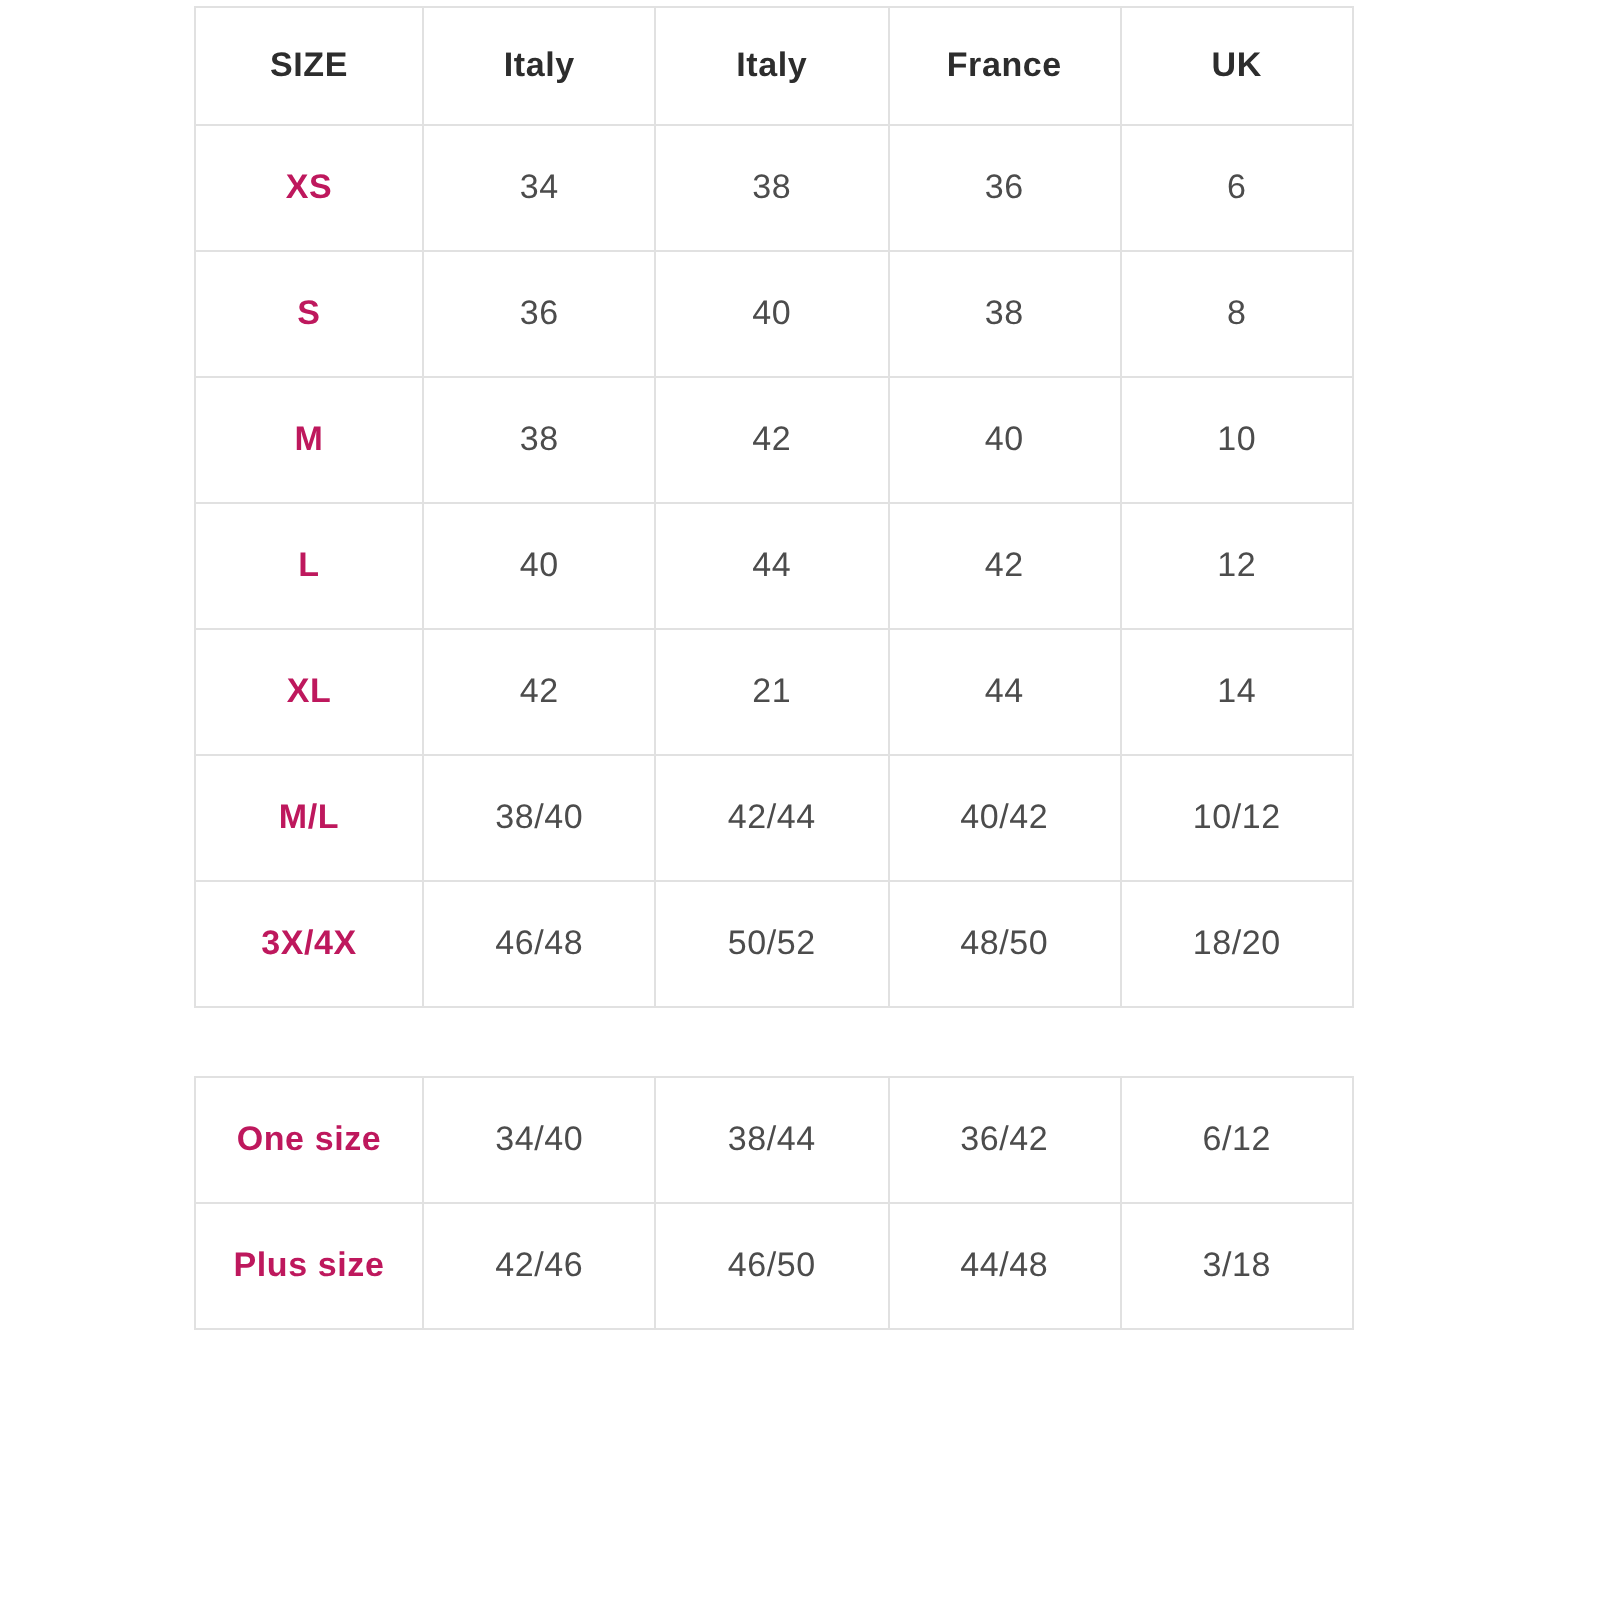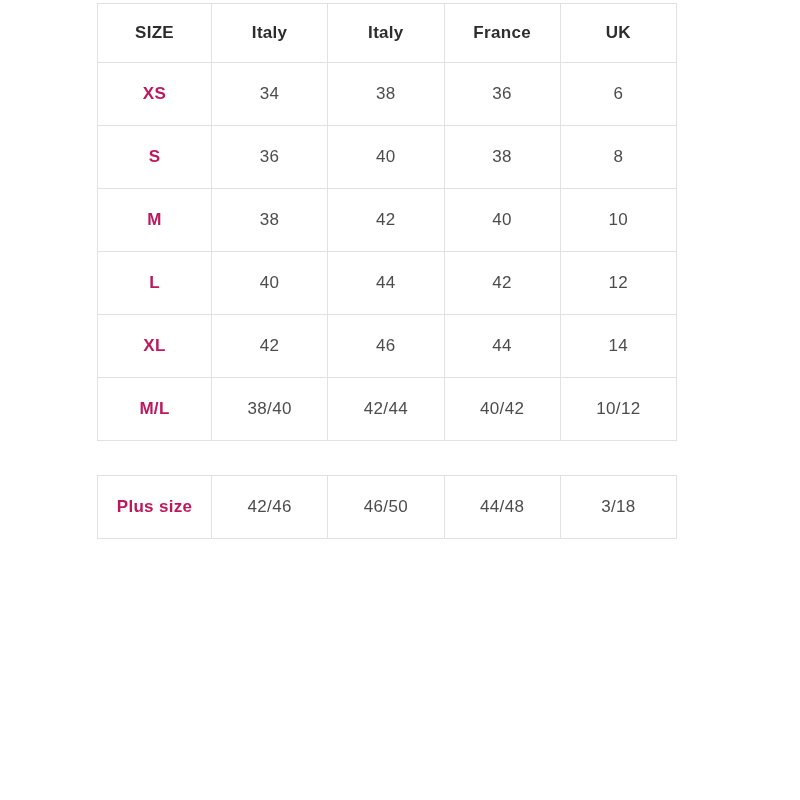--- a/index.html
+++ b/index.html
@@ -103,44 +103,58 @@
         <tr>
           <td class="row-label">L</td>
           <td>40</td>
           <td>44</td>
           <td>42</td>
           <td>12</td>
         </tr>
         <tr>
           <td class="row-label">XL</td>
           <td>42</td>
-          <td>46</td>
+          <td>21</td>
           <td>44</td>
           <td>14</td>
         </tr>
         <tr>
           <td class="row-label">M/L</td>
           <td>38/40</td>
           <td>42/44</td>
           <td>40/42</td>
           <td>10/12</td>
+        </tr>
+        <tr>
+          <td class="row-label">3X/4X</td>
+          <td>46/48</td>
+          <td>50/52</td>
+          <td>48/50</td>
+          <td>18/20</td>
         </tr>
       </tbody>
     </table>
 
     <table class="size-table special">
       <colgroup>
           <col class="c-label">
           <col>
           <col>
           <col>
           <col>
         </colgroup>
       <tbody>
         <tr>
+          <td class="row-label">One size</td>
+          <td>34/40</td>
+          <td>38/44</td>
+          <td>36/42</td>
+          <td>6/12</td>
+        </tr>
+        <tr>
           <td class="row-label">Plus size</td>
           <td>42/46</td>
           <td>46/50</td>
           <td>44/48</td>
           <td>3/18</td>
         </tr>
       </tbody>
     </table>
 
   </div>

